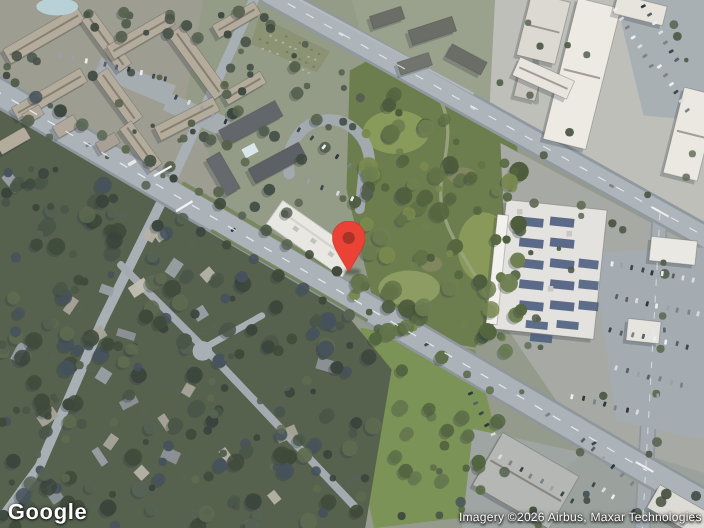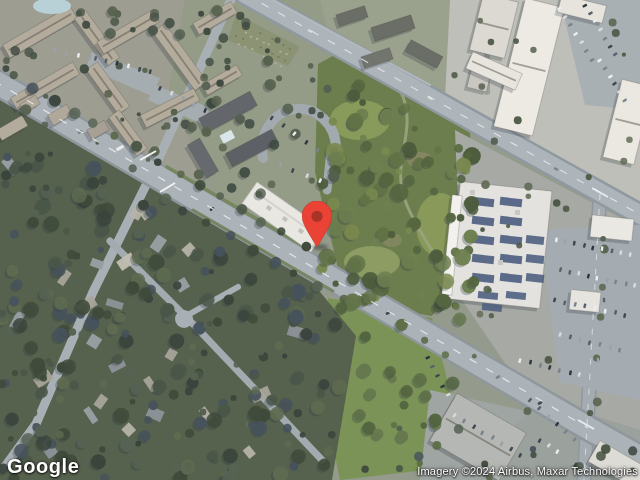--- a/index.html
+++ b/index.html
@@ -1133,14 +1133,14 @@
   </svg>
 
   <div class="marker-shadow" style="left: 312px; top: 244px;"></div>
 
   <svg class="marker" width="30" height="46" viewBox="0 0 30 46" style="left: 302px; top: 201px;">
     <path d="M15 0C6.7 0 0 6.7 0 15c0 8.6 10.4 22.4 13.7 29.1.5 1.1 2.1 1.1 2.6 0C19.6 37.4 30 23.6 30 15 30 6.7 23.3 0 15 0z" stroke="#C5342A" stroke-width=".6" fill="#EA4335"></path>
     <circle cx="15" cy="15.3" r="5.6" fill="#A93327"></circle>
   </svg>
 
   <div class="watermark">Google</div>
-  <div class="attribution">Imagery ©2024 Airbus, Maxar Technologies</div>
+  <div class="attribution">Imagery ©2026 Airbus, Maxar Technologies</div>
 </div>
 
 </body></html>

